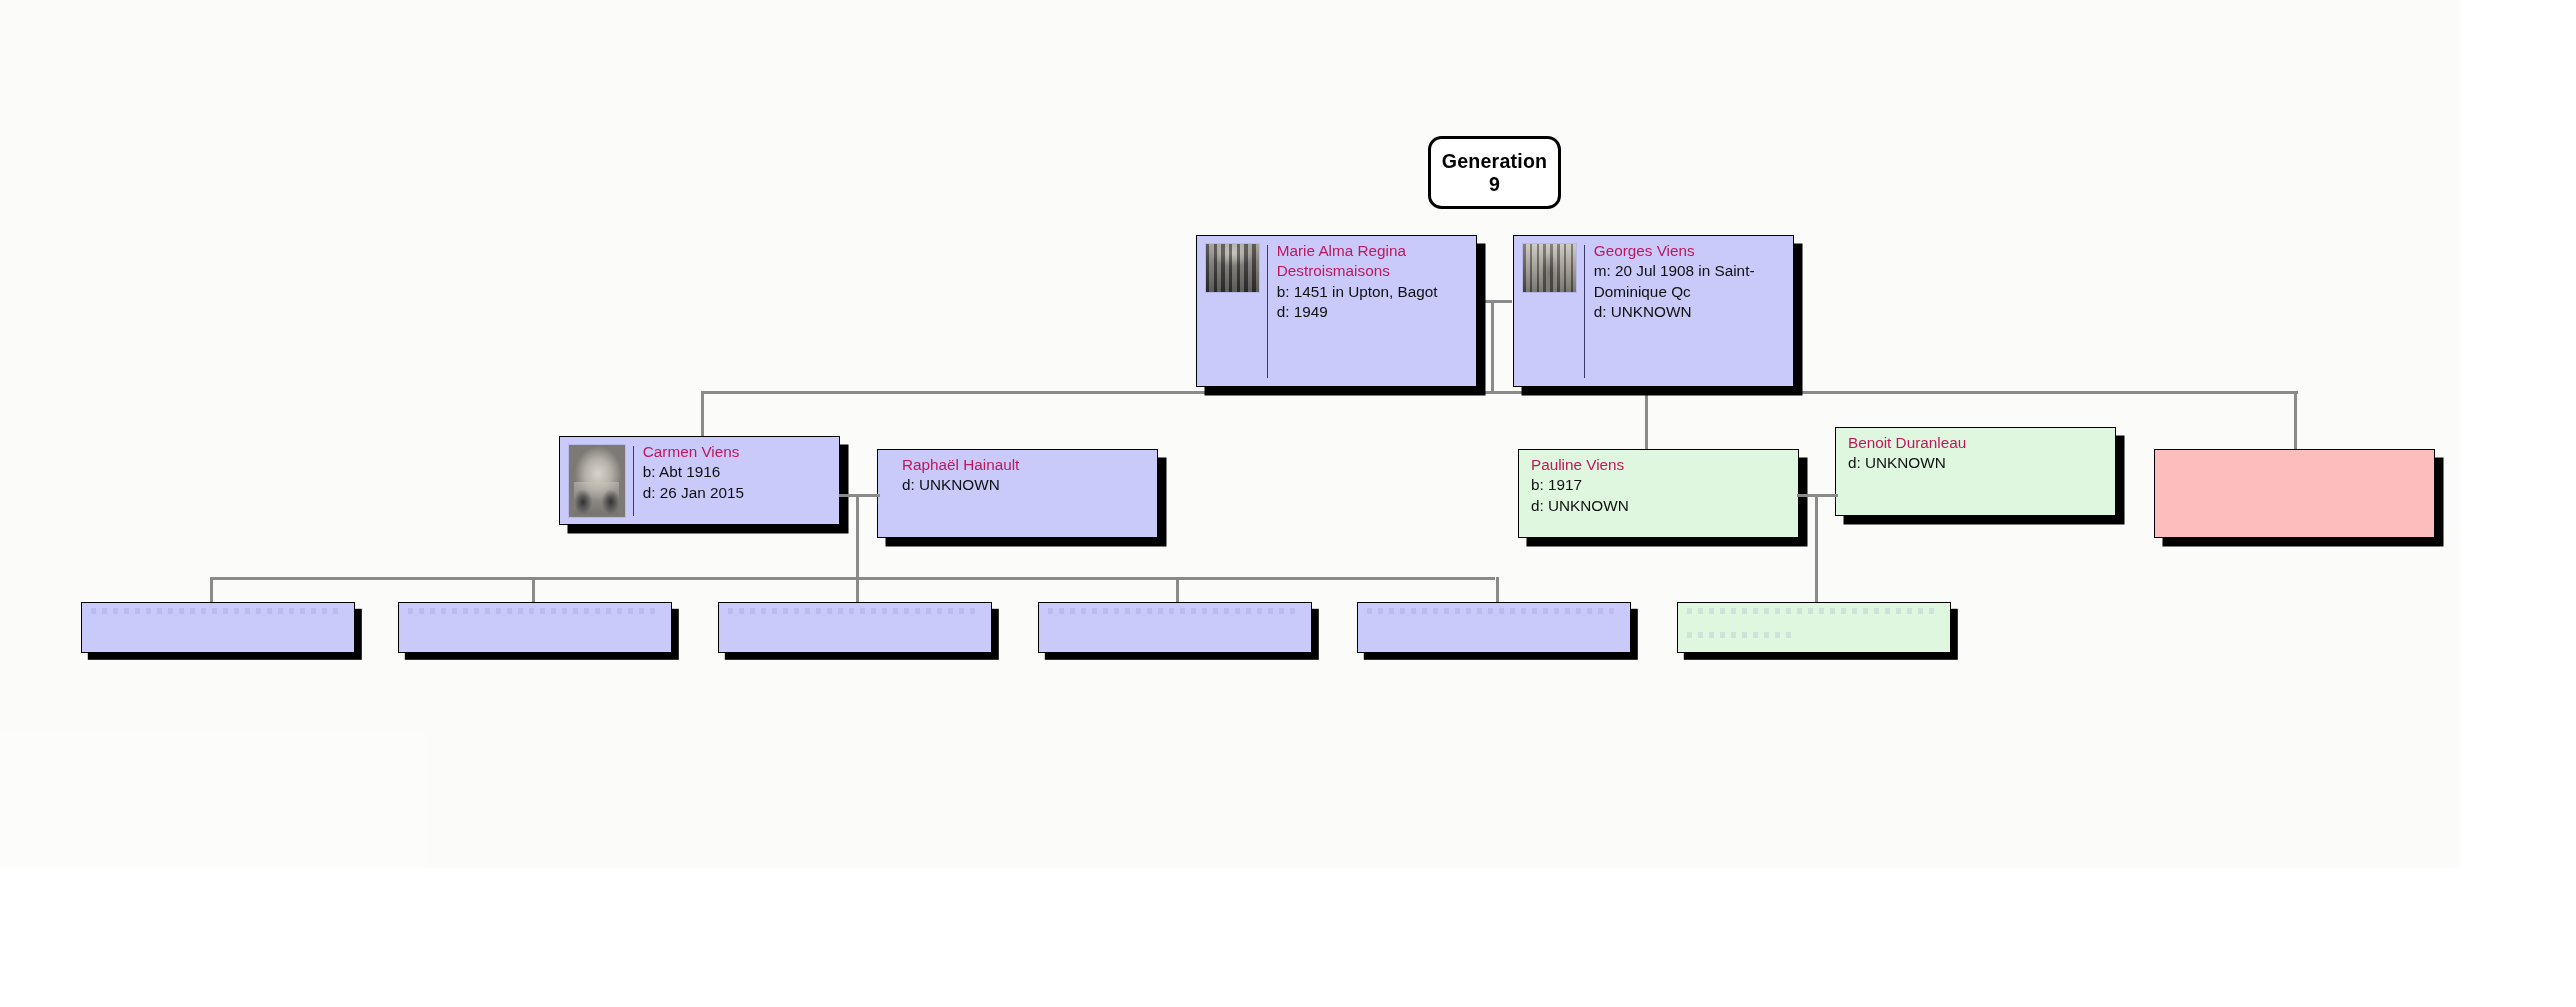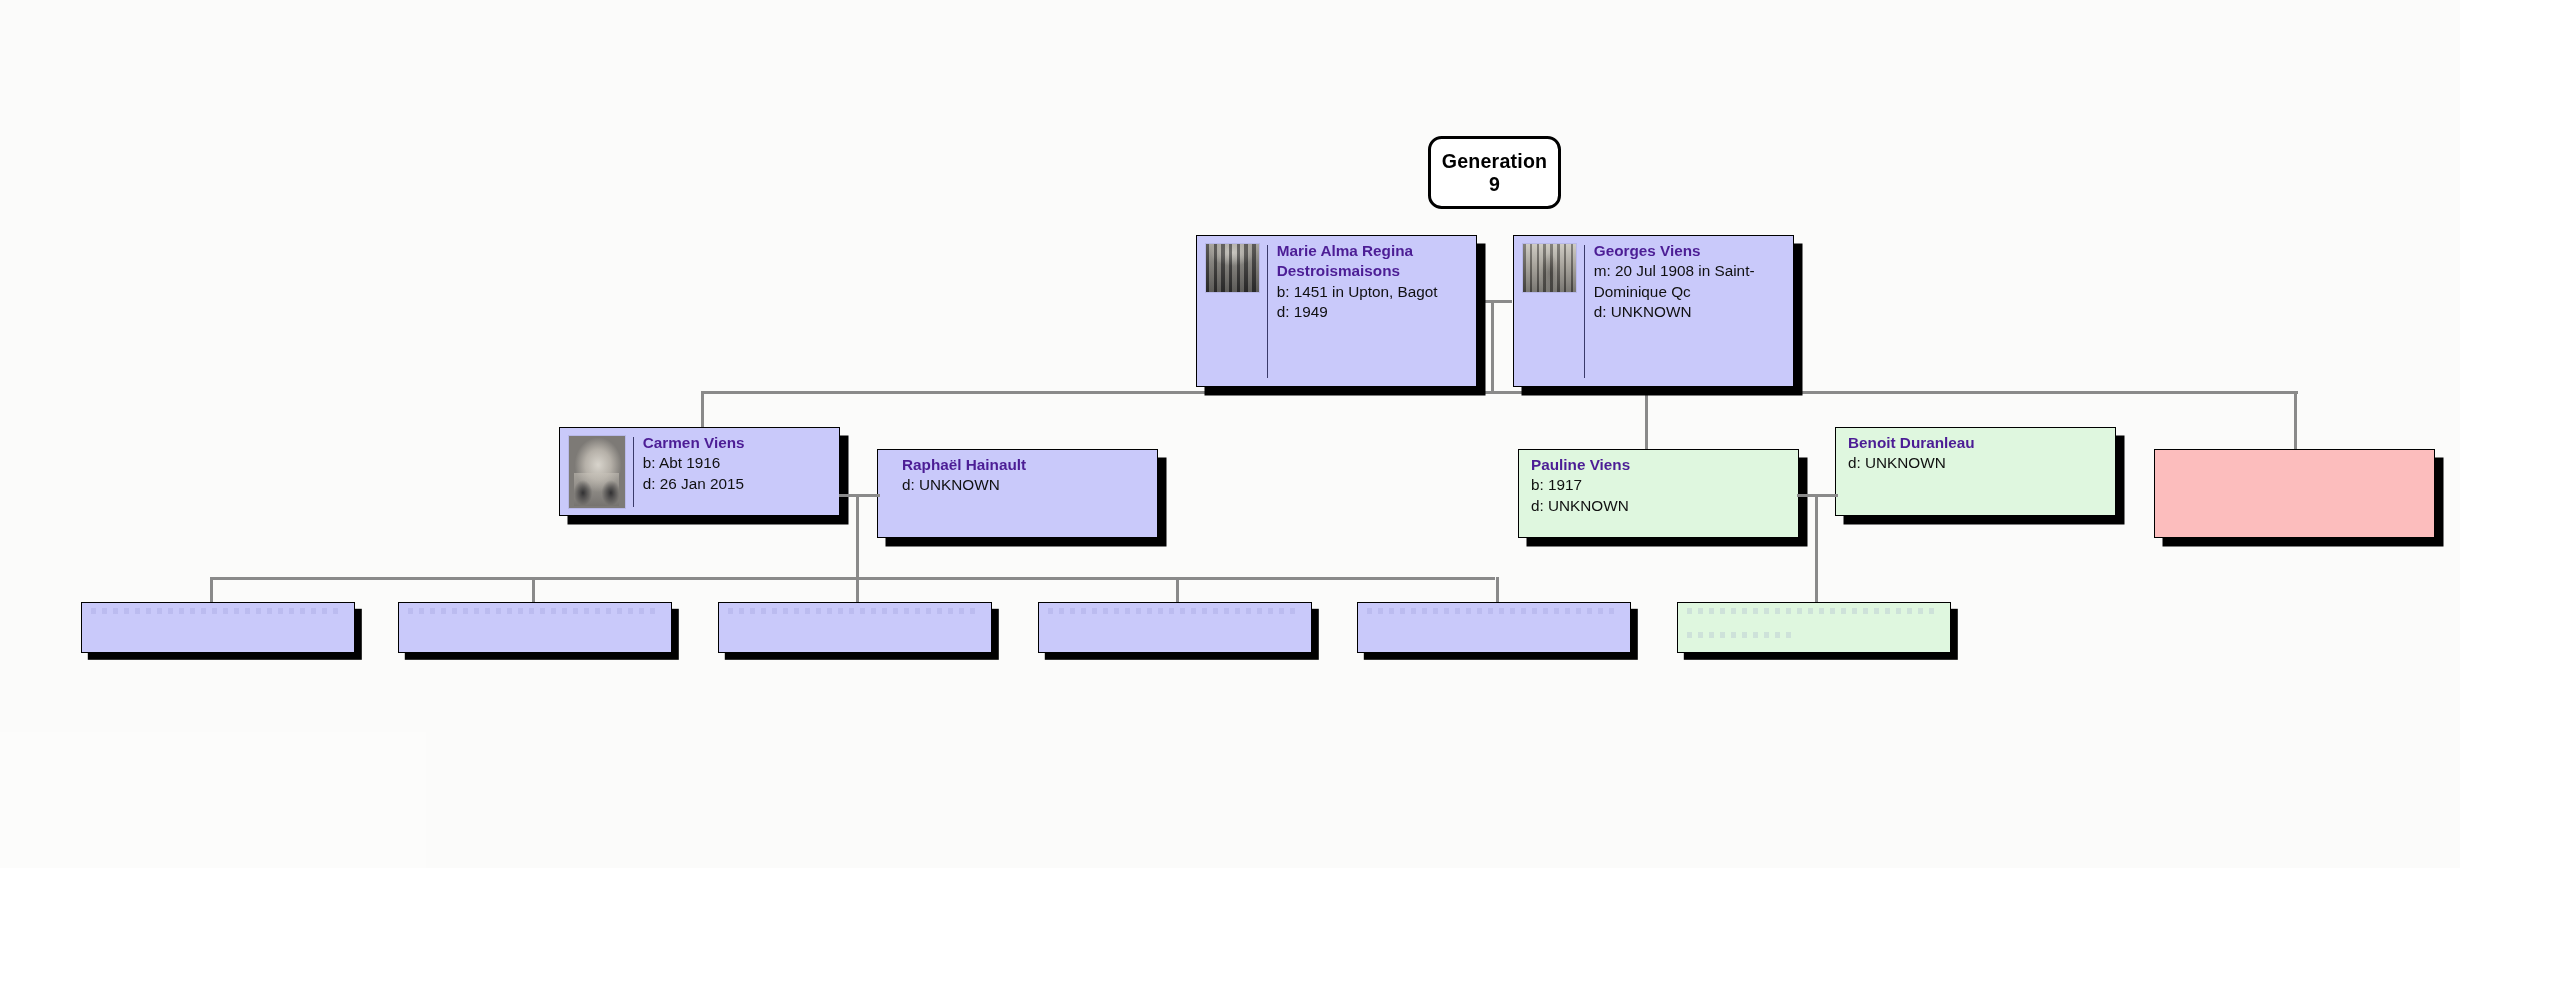--- a/index.html
+++ b/index.html
@@ -126,22 +126,22 @@
   }
   .node .txt {
     flex: 1 1 auto;
     padding: 5.1px 6.8px 5.1px 8.5px;
     font-size: 15.3px;
     line-height: 1.33;
     color: #101010;
     min-width: 0;
   }
   .node .txt .name {
-    font-weight: bold;
-    color: #4c1d95;
+    font-weight: normal;
+    color: #be185d;
   }
   .node .txt .line { white-space: normal; }
 
   
   .ln {
     position: absolute;
     background: #8a8a8a;
   }
   .ln.h { height: 3.4px; }
   .ln.v { width: 3.4px; }
@@ -192,21 +192,21 @@
   <div class="node" style="left:1513px; top:235px; width:281px; height:152px;">
     <div class="thumb scene-church" style="width:53px;height:48px;"></div>
     <div class="divider"></div>
     <div class="txt">
       <div class="line name">Georges Viens</div>
       <div class="line">m: 20 Jul 1908 in Saint-Dominique Qc</div>
       <div class="line">d: UNKNOWN</div>
     </div>
   </div>
 
-  <div class="node" style="left:559px; top:427px; width:281px; height:89px;">
+  <div class="node" style="left:559px; top:436px; width:281px; height:89px;">
     <div class="thumb portrait" style="width:56px;height:72px;"></div>
     <div class="divider"></div>
     <div class="txt">
       <div class="line name">Carmen Viens</div>
       <div class="line">b: Abt 1916</div>
       <div class="line">d: 26 Jan 2015</div>
     </div>
   </div>
 
   <div class="node" style="left:877px; top:449px; width:281px; height:89px;">

